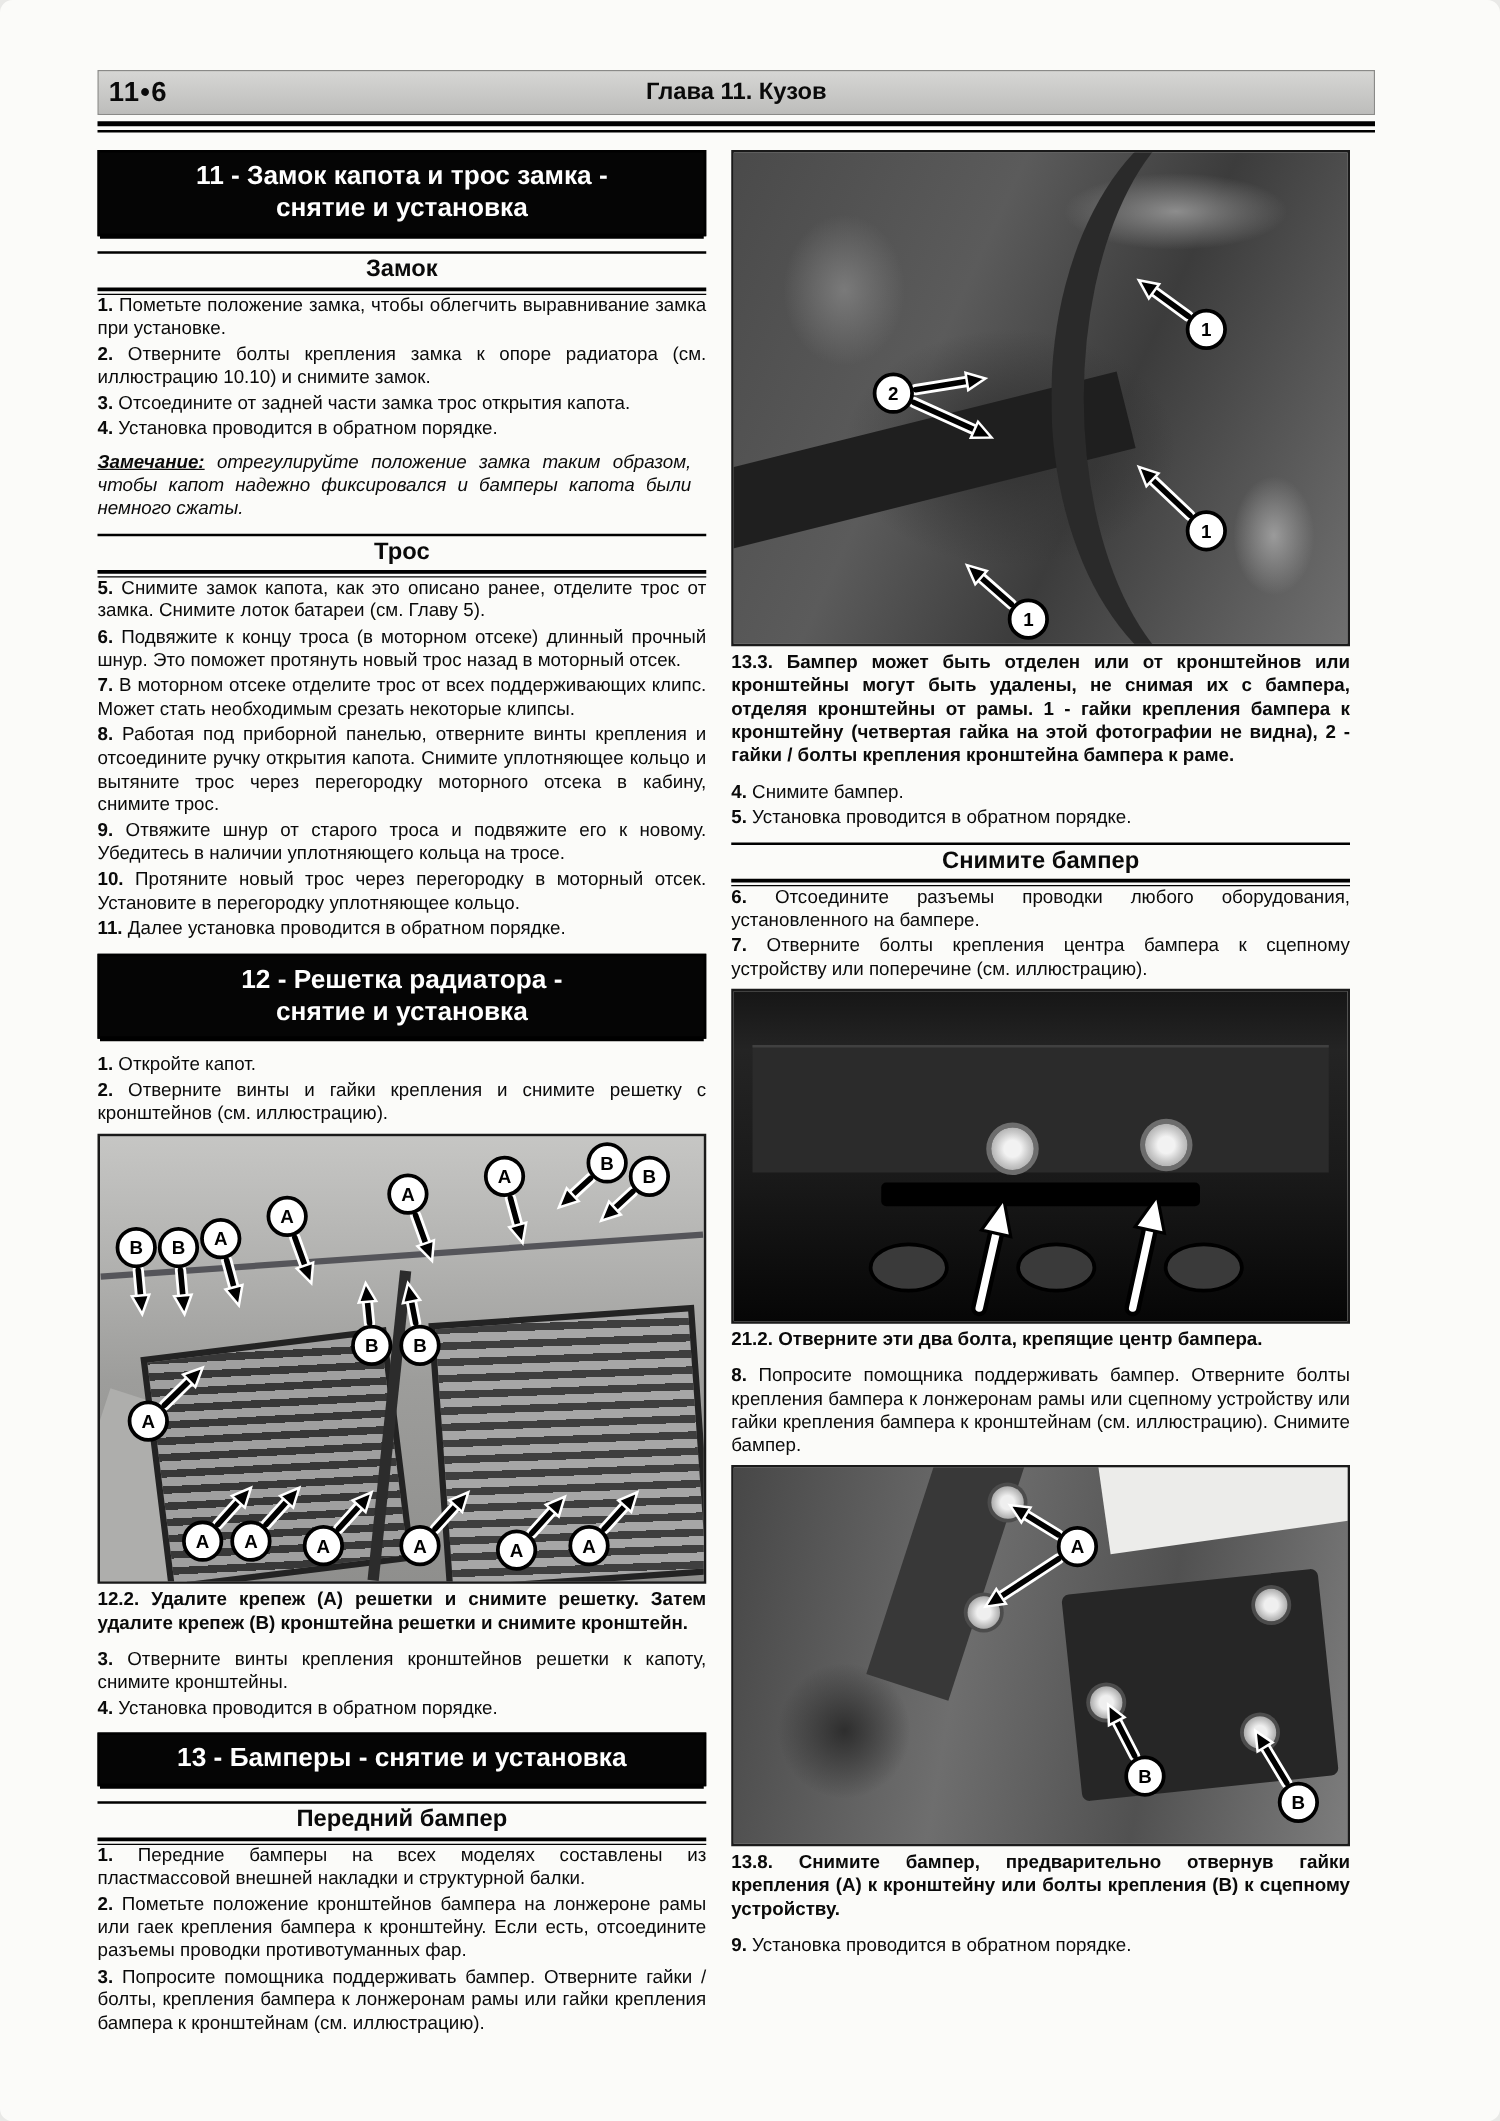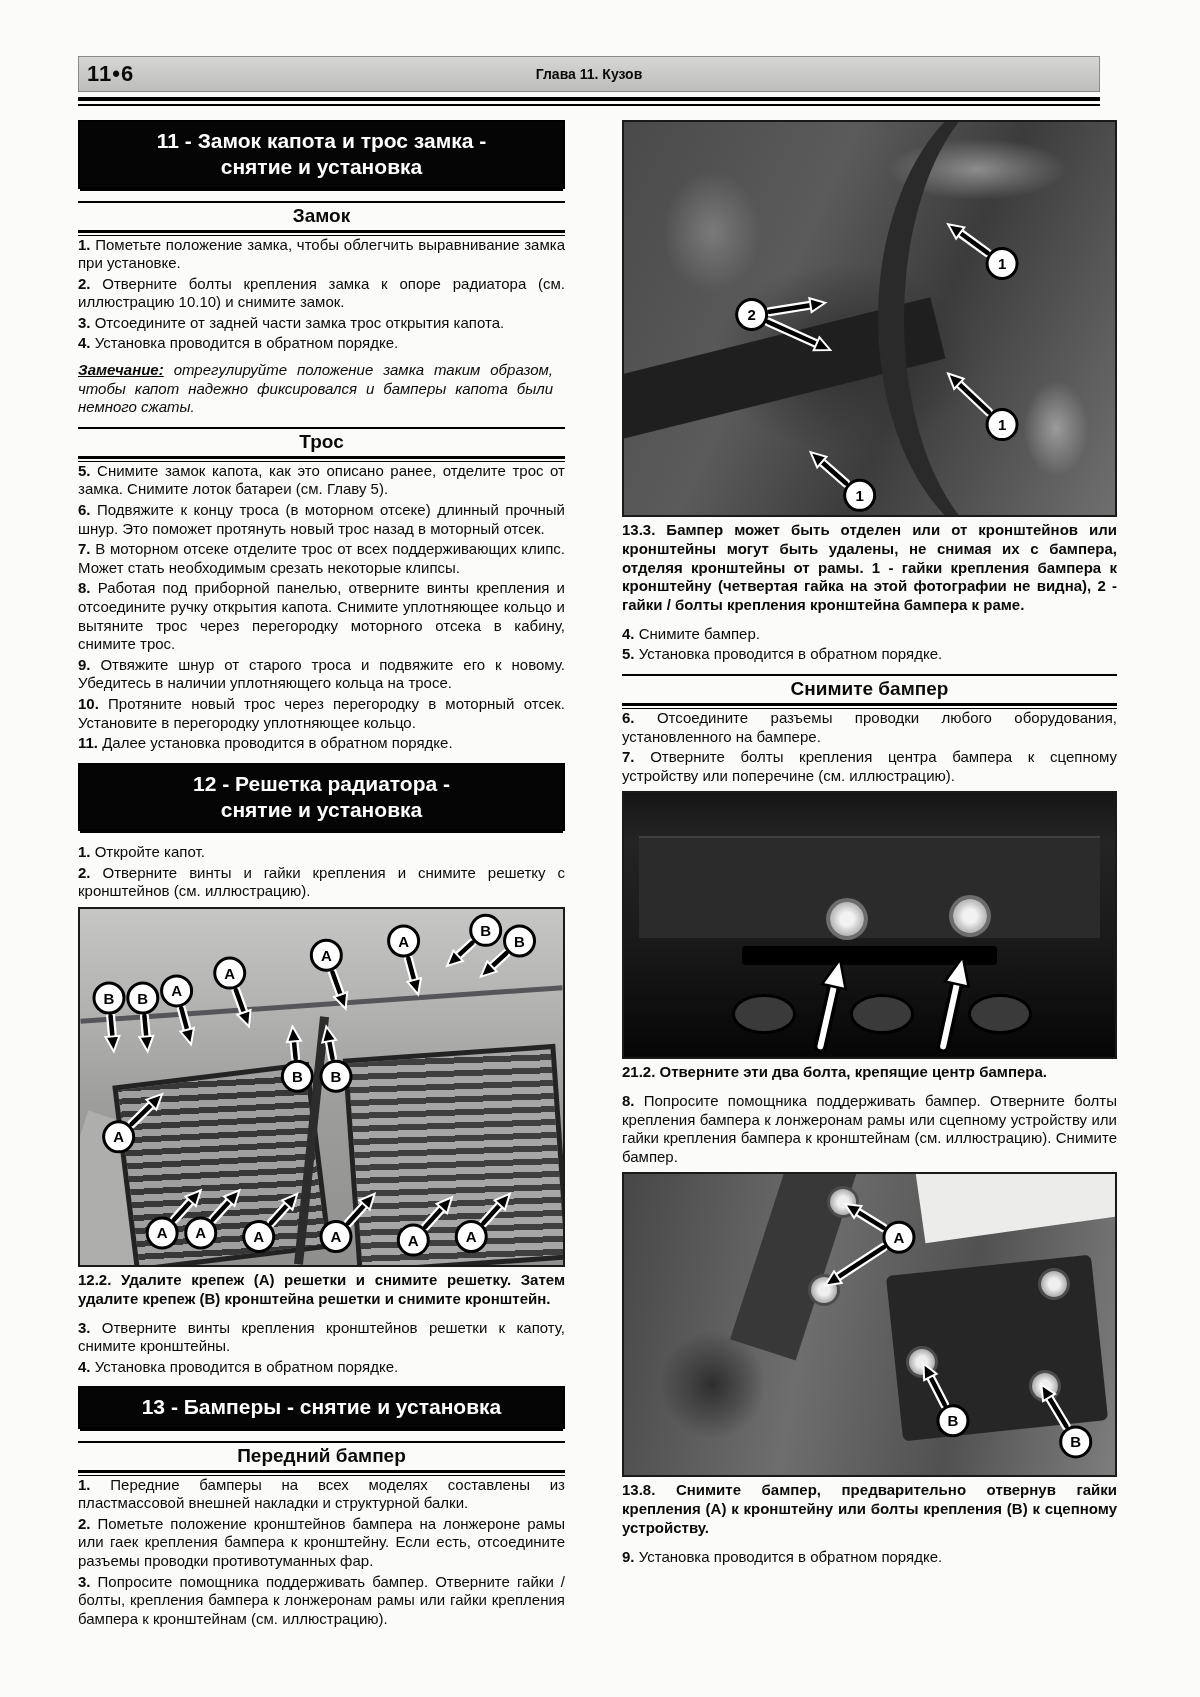--- a/index.html
+++ b/index.html
@@ -1,32 +1,33 @@
 <!DOCTYPE html>
 <html lang="ru"><head>
 <meta charset="utf-8">
 <style>
   html,body{margin:0;padding:0;background:#e9e9e7;}
   .page{
     width:1200px;height:1697px;margin:0 auto;background:#fbfbf9;
     font-family:"Liberation Sans","DejaVu Sans",sans-serif;color:#0a0a0a;
     position:relative;overflow:hidden;box-sizing:border-box;
     padding:56px 100px 20px 78px;
+    border-radius:10px;
   }
   
   .page-header{
     background:linear-gradient(#d6d6d4,#bdbdbb);
     border:1px solid #8a8a88;
     display:flex;align-items:center;height:34px;position:relative;
   }
   .page-num{font-weight:bold;font-size:22px;padding-left:8px;letter-spacing:1px;}
-  .chapter{position:absolute;left:0;right:0;text-align:center;font-weight:bold;font-size:14px;}
+  .chapter{position:absolute;left:0;right:0;text-align:center;font-weight:bold;font-size:19px;}
   .hdr-rule{margin-top:5px;border-top:4px solid #000;border-bottom:2px solid #000;height:3px;}
   
-  .columns{display:flex;gap:57px;margin-top:14px;}
+  .columns{display:flex;gap:20px;margin-top:14px;}
   .col-left{width:487px;flex:none;}
   .col-right{width:495px;flex:none;}
   
   .block-header{
     background:#050505;color:#fff;text-align:center;font-weight:bold;
     font-size:21px;line-height:1.25;padding:6px 4px;border:2px solid #000;
     box-shadow:0 4px 0 -2px #000;
     margin:10px 0 12px 0;
   }
   .block-header div{pointer-events:none;}

